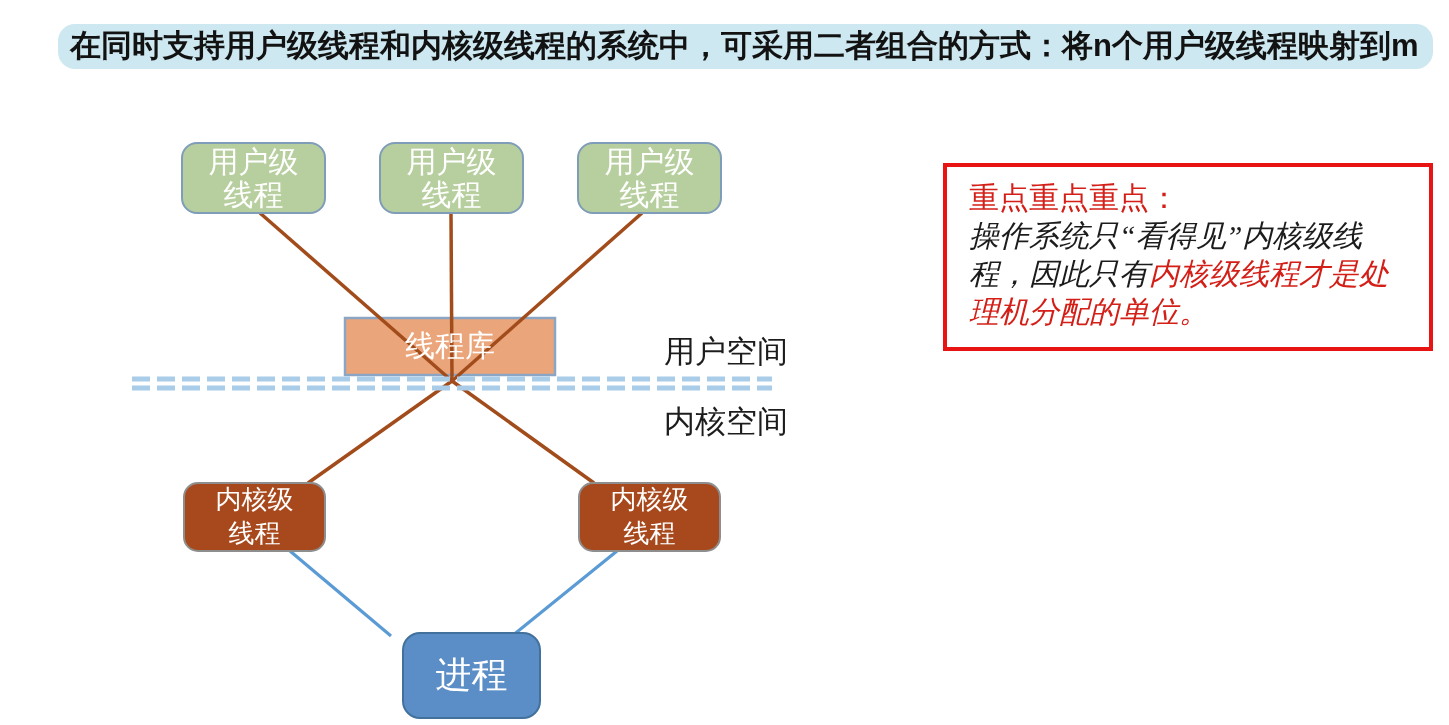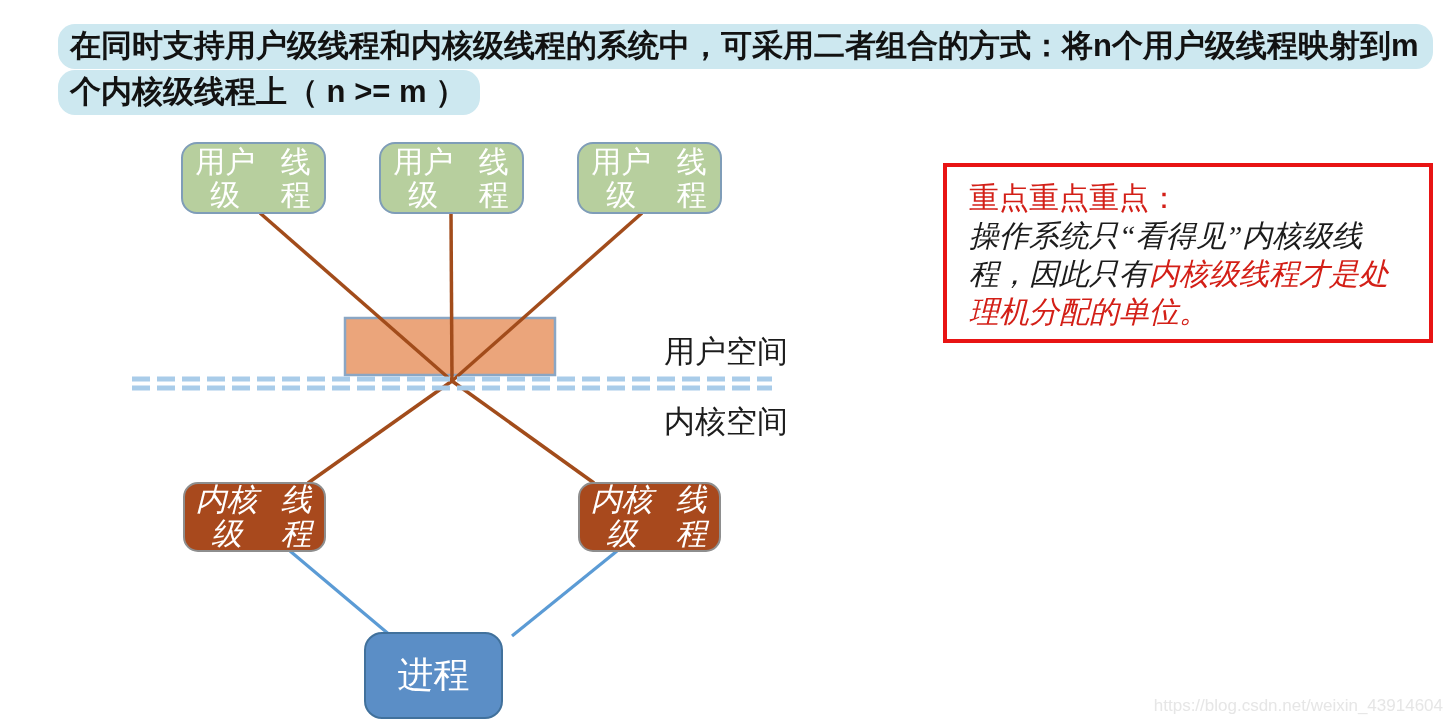--- a/index.html
+++ b/index.html
@@ -44,37 +44,37 @@
     line-height:37px;
     color:#121212;
     white-space:nowrap;
   }
   .hl-line + .hl-line{margin-top:1px;}
   
   .diagram-svg{position:absolute;left:0;top:0;width:1449px;height:725px;}
   
   .node{
     position:absolute;
-    display:flex;flex-direction:row;
+    display:flex;flex-direction:column;
     justify-content:center;align-items:center;
     color:#ffffff;text-align:center;
   }
   .node.green{
     width:145px;height:72px;
     background:var(--green_fill);
     border:2.5px solid var(--green_border);
     border-radius:16px;
     font-size:30px;line-height:33px;
   }
   .node.kernel{
     width:143px;height:70px;
     background:var(--kernel_fill);
     border:2.5px solid var(--kernel_border);
     border-radius:15px;
-    font-size:31px;line-height:34px;font-style:italic;
+    font-size:26px;line-height:34px;
   }
   .node.process{
     width:139px;height:87px;
     background:var(--process_fill);
     border:2.5px solid var(--process_border);
     border-radius:18px;
     font-size:36px;
   }
   .lib-label{
     position:absolute;left:345px;top:318px;
@@ -87,21 +87,21 @@
     font-size:31px;color:var(--text_black);
     white-space:nowrap;
   }
   .space-label.user{top:331px;}
   .space-label.kernel{top:401px;}
   
   .note-box{
     position:absolute;left:943px;top:163px;
     width:490px;min-height:170px;
     border:4px solid #e81414;
-    padding:12px 24px 8px 22px;
+    padding:12px 24px 16px 22px;
     font-size:30px;line-height:38px;
   }
   .note-title{color:var(--accent_red);}
   .note-body{color:var(--text_black);font-style:italic;}
   .red-text{color:var(--accent_red);}
   
   .example{
     position:absolute;left:943px;top:368px;
     width:478px;
     font-size:31px;line-height:37px;
@@ -116,21 +116,20 @@
     white-space:nowrap;
   }
 </style>
 </head>
 <body>
 
 <div class="page">
 
   <header class="headline">
     <span class="hl-line">在同时支持用户级线程和内核级线程的系统中，可采用二者组合的方式：将n个用户级线程映射到m</span>
-    <span class="hl-line">个内核级线程上（ n &gt;= m ）</span>
   </header>
 
   <svg class="diagram-svg" viewBox="0 0 1449 725" aria-hidden="true">
 
     <rect x="345" y="318" width="210" height="57" fill="var(--library_fill)" stroke="var(--library_border)" stroke-width="2.5"></rect>
 
     <line x1="260" y1="213" x2="452" y2="381" stroke="var(--line_brown)" stroke-width="3.5"></line>
     <line x1="451" y1="213" x2="452" y2="381" stroke="var(--line_brown)" stroke-width="3.5"></line>
     <line x1="642" y1="213" x2="452" y2="381" stroke="var(--line_brown)" stroke-width="3.5"></line>
 
@@ -150,38 +149,38 @@
   </div>
   <div class="node green" style="left:379px;top:142px;">
     <span>用户级</span>
     <span>线程</span>
   </div>
   <div class="node green" style="left:577px;top:142px;">
     <span>用户级</span>
     <span>线程</span>
   </div>
 
+  <div class="lib-label">线程库</div>
 
   <div class="space-label kernel">内核空间</div>
   <div class="space-label user">用户空间</div>
 
   <div class="node kernel" style="left:183px;top:482px;">
     <span>内核级</span>
     <span>线程</span>
   </div>
   <div class="node kernel" style="left:578px;top:482px;">
     <span>内核级</span>
     <span>线程</span>
   </div>
 
-  <div class="node process" style="left:364px;top:632px;font-family:Liberation Serif, serif;">
+  <div class="node process" style="left:402px;top:632px;font-family:Liberation Serif, serif;">
     <span>进程</span>
   </div>
 
   <div class="note-box">
     <div class="note-title">重点重点重点：</div>
     <div class="note-body"><span>操作系统只“看得见”内核级线程，因此只有</span><span class="red-text">内核级线程才是处理机分配的单位。</span></div>
   </div>
 
 
-  <div class="watermark">https://blog.csdn.net/weixin_43914604</div>
 
 </div>
 
 </body></html>

